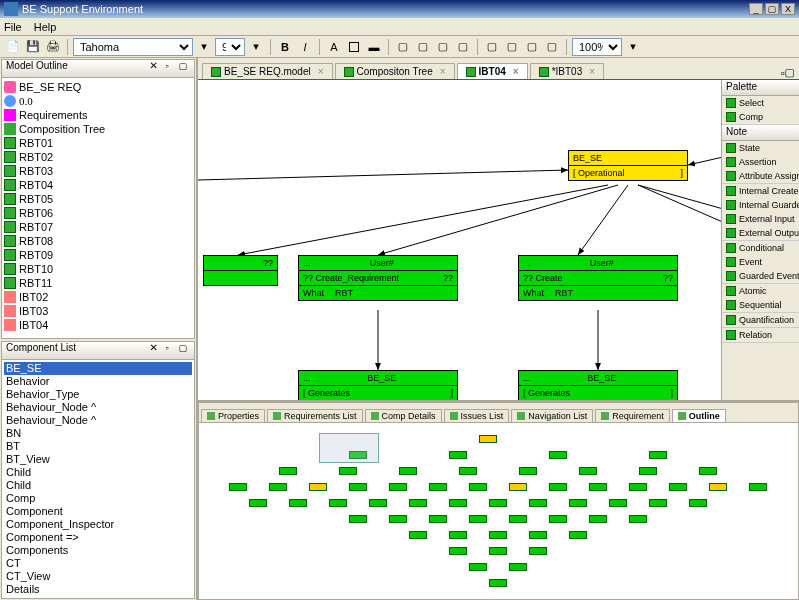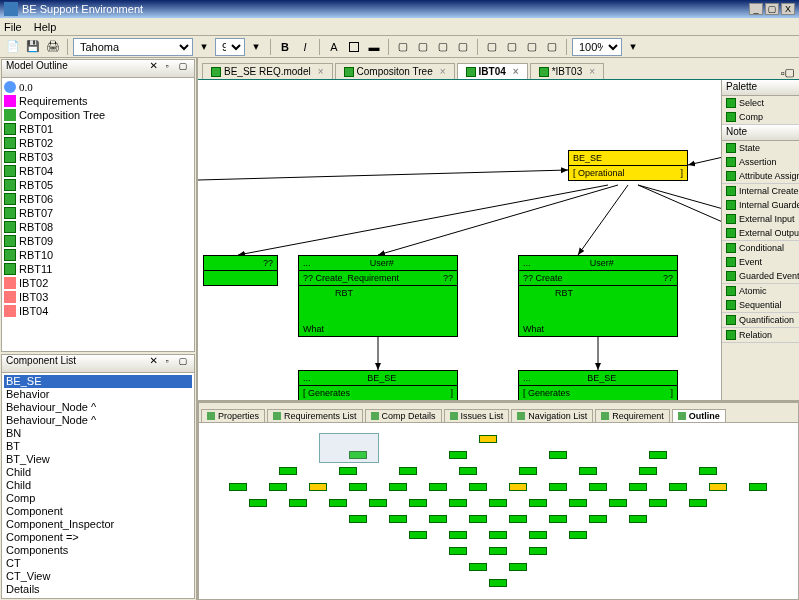--- a/index.html
+++ b/index.html
@@ -36,21 +36,21 @@
 .palette { width: 78px; background: #ece9d8; border-left: 1px solid #aca899; }
 .palette .phdr { background: linear-gradient(#fff, #e0ded3); height: 16px; padding: 1px 4px; font-size: 10px; border-bottom: 1px solid #aca899; }
 .palette .pitem { padding: 2px 4px; font-size: 9px; cursor: pointer; display: flex; align-items: center; gap: 3px; white-space: nowrap; }
 .palette .pic { width: 10px; height: 10px; background: #2a2; border: 1px solid #060; flex-shrink: 0; }
 .editorrow { display: flex; flex: 1; min-height: 0; }
 .bottomrow { height: 200px; display: flex; border-top: 2px solid #aca899; }
 .bnode { position: absolute; border: 1px solid #000; background: #00d800; font-size: 9px; }
 .bnode.yellow { background: #ffe400; }
 .bnode .row { border-bottom: 1px solid #000; padding: 2px 4px; display: flex; }
 .bnode .row:last-child { border-bottom: none; }
-.bnode .lbl { width: 32px; margin-top: 36px; }
+.bnode .lbl { width: 32px; }
 svg.conn { position: absolute; top: 0; left: 0; pointer-events: none; }
 .clist { padding: 2px; }
 .clist div { padding: 0 2px; line-height: 13px; }
 .clist .sel { background: #316ac5; color: #fff; }
 .tabbar2 { height: 20px; background: #ece9d8; display: flex; align-items: flex-end; border-bottom: 1px solid #aca899; padding: 0 2px; overflow: hidden; }
 .tabbar2 .tab { font-size: 9px; padding: 1px 5px; }
 .outline { flex: 1; background: #fff; position: relative; overflow: hidden; }
 .minirect { position: absolute; background: #0c0; border: 1px solid #060; }
 .minirect.y { background: #fc0; }
 .zoombox { position: absolute; border: 1px solid #7aa; background: rgba(180,200,220,0.3); }
@@ -108,20 +108,24 @@
   <div class="leftcol">
     <div class="pane" style="flex:1.2">
       <div class="panehdr">
         <span class="ptitle">Model Outline</span>
         <span>✕</span>
         <span class="pbtn">▫</span>
         <span class="pbtn">▢</span>
       </div>
       <div class="panebody">
         <div class="tree">
+          <div class="node indent0">
+              <span class="icon i-m"></span>
+              <span>BE_SE REQ</span>
+            </div>
           <div class="node indent1">
               <span class="icon i-v"></span>
               <span>0.0</span>
             </div>
           <div class="node indent2">
               <span class="icon i-r"></span>
               <span>Requirements</span>
             </div>
           <div class="node indent2">
               <span class="icon i-c"></span>
@@ -194,20 +198,21 @@
       <div class="panehdr">
         <span class="ptitle">Component List</span>
         <span>✕</span>
         <span class="pbtn">▫</span>
         <span class="pbtn">▢</span>
       </div>
       <div class="panebody">
         <div class="clist" id="comp-list">
             <div class="sel">BE_SE</div>
             <div>Behavior</div>
+            <div>Behavior_Type</div>
             <div>Behaviour_Node ^</div>
             <div>Behaviour_Node ^</div>
             <div>BN</div>
             <div>BT</div>
             <div>BT_View</div>
             <div>Child</div>
             <div>Child</div>
             <div>Comp</div>
             <div>Component</div>
             <div>Component_Inspector</div>

